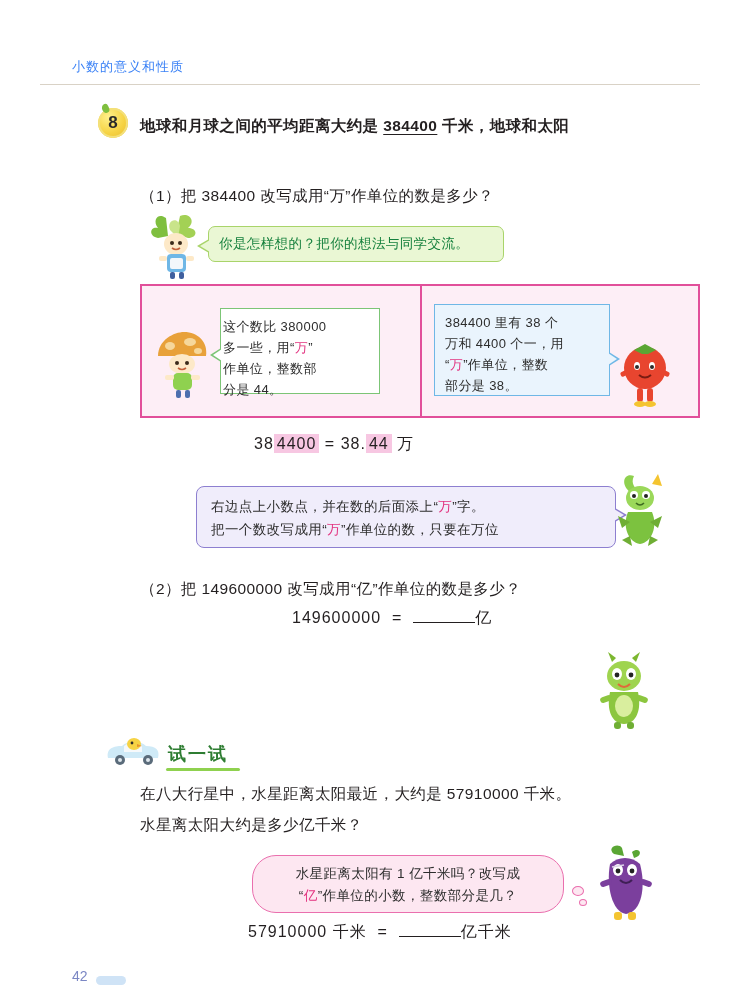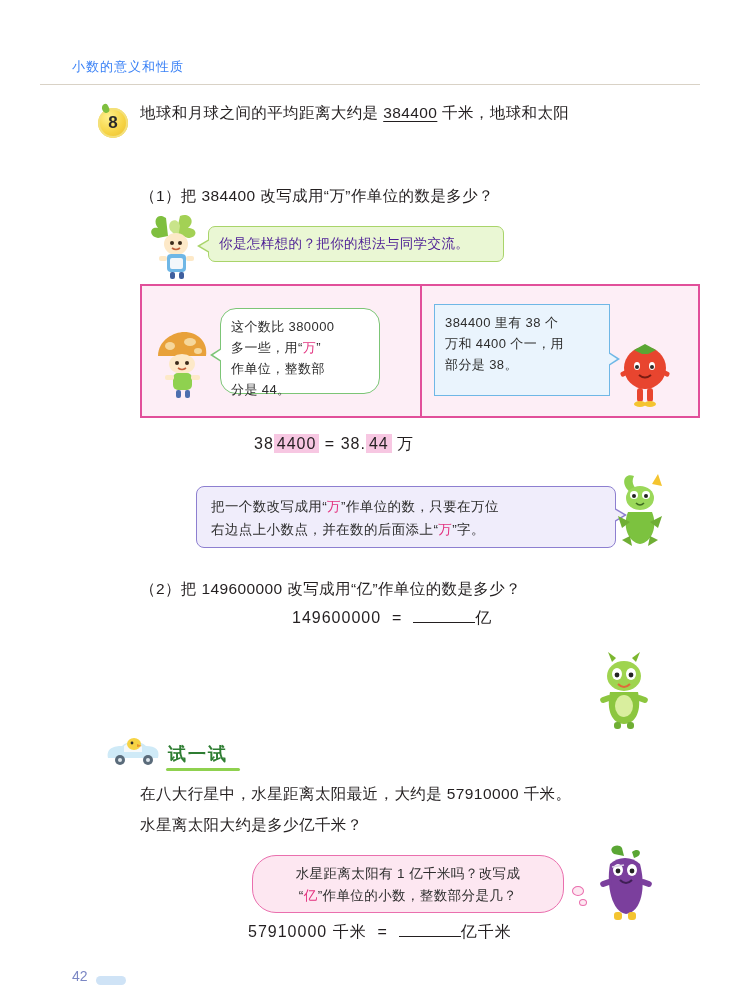--- a/index.html
+++ b/index.html
@@ -67,21 +67,21 @@
     transform: rotate(-25deg);
   }
 
   .para {
     position: absolute;
     font-size: 15.5px;
     line-height: 31px;
     color: #231f20;
     letter-spacing: 0.4px;
   }
-  .p8l1 { left: 140px; top: 97px; width: 560px; }
+  .p8l1 { left: 140px; top: 110px; width: 560px; font-weight: bold; }
   .p8l2 { left: 140px; top: 141px; width: 560px; }
   .q1   { left: 140px; top: 180px; width: 560px; }
   .q2   { left: 140px; top: 573px; width: 560px; }
 
   .uline {
     text-decoration: underline;
     text-underline-offset: 3px;
   }
 
   
@@ -95,21 +95,21 @@
 
   .bub-green {
     left: 208px;
     top: 226px;
     width: 296px;
     height: 36px;
     background: #eaf7d4;
     border: 1.6px solid #a9d46a;
     border-radius: 7px;
     padding: 6px 10px;
-    color: #4c1d95;
+    color: #15803d;
   }
   .bub-green::after {
     content: "";
     position: absolute;
     left: -9px;
     top: 13px;
     width: 0; height: 0;
     border-top: 6px solid transparent;
     border-bottom: 6px solid transparent;
     border-right: 10px solid #eaf7d4;
@@ -145,22 +145,22 @@
     background: #e14f9a;
   }
 
   .bub-ltgreen {
     left: 78px;
     top: 22px;
     width: 160px;
     height: 86px;
     background: #ffffff;
     border: 1.5px solid #7cc576;
-    border-radius: 16px;
-    padding: 7px 10px;
+    border-radius: 0;
+    padding: 7px 2px;
     color: #2d2d2d;
     line-height: 21px;
     font-size: 13px;
   }
   .bub-ltgreen::after {
     content: "";
     position: absolute;
     left: -8px;
     top: 40px;
     width: 0; height: 0;
@@ -436,20 +436,21 @@
     <div class="bubble bub-ltgreen">
       <div>这个数比 380000</div>
       <div><span>多一些，用“</span><span class="red">万</span><span>”</span></div>
       <div>作单位，整数部</div>
       <div>分是 44。</div>
     </div>
 
     <div class="bubble bub-blue">
       <div>384400 里有 38 个</div>
       <div>万和 4400 个一，用</div>
+      <div><span>“</span><span class="red">万</span><span>”作单位，整数</span></div>
       <div>部分是 38。</div>
     </div>
   </div>
 
   <div class="ch ch-mushroom">
     <svg viewBox="0 0 64 70" width="64" height="70">
       <path d="M8 26 C8 10 24 2 34 2 C48 2 58 12 56 26 Z" fill="#e8a13a"></path>
       <ellipse cx="20" cy="16" rx="5" ry="4" fill="#f6d79b"></ellipse>
       <ellipse cx="40" cy="12" rx="6" ry="4" fill="#f6d79b"></ellipse>
       <ellipse cx="48" cy="21" rx="4" ry="3" fill="#f6d79b"></ellipse>
@@ -481,22 +482,22 @@
       <ellipse cx="26" cy="64" rx="6" ry="3" fill="#f4c430"></ellipse>
       <ellipse cx="36" cy="64" rx="6" ry="3" fill="#f4c430"></ellipse>
     </svg>
   </div>
 
   <div class="eq eq1">
     <span>38</span><span class="hl">4400</span><span> = 38.</span><span class="hl">44</span><span> 万</span>
   </div>
 
   <div class="bubble bub-purple">
+    <div><span>右边点上小数点，并在数的后面添上“</span><span class="red">万</span><span>”字。</span></div>
     <div><span>把一个数改写成用“</span><span class="red">万</span><span>”作单位的数，只要在万位</span></div>
-    <div><span>右边点上小数点，并在数的后面添上“</span><span class="red">万</span><span>”字。</span></div>
   </div>
 
   <div class="ch ch-mantis">
     <svg viewBox="0 0 80 86" width="80" height="86">
       <path d="M30 22 C20 14 24 2 34 6 C30 14 36 18 38 22 Z" fill="#8fd14f"></path>
       <ellipse cx="40" cy="28" rx="14" ry="12" fill="#9bd85a"></ellipse>
       <circle cx="34" cy="25" r="4" fill="#fff"></circle>
       <circle cx="46" cy="25" r="4" fill="#fff"></circle>
       <circle cx="34" cy="26" r="2" fill="#232323"></circle>
       <circle cx="46" cy="26" r="2" fill="#232323"></circle>

